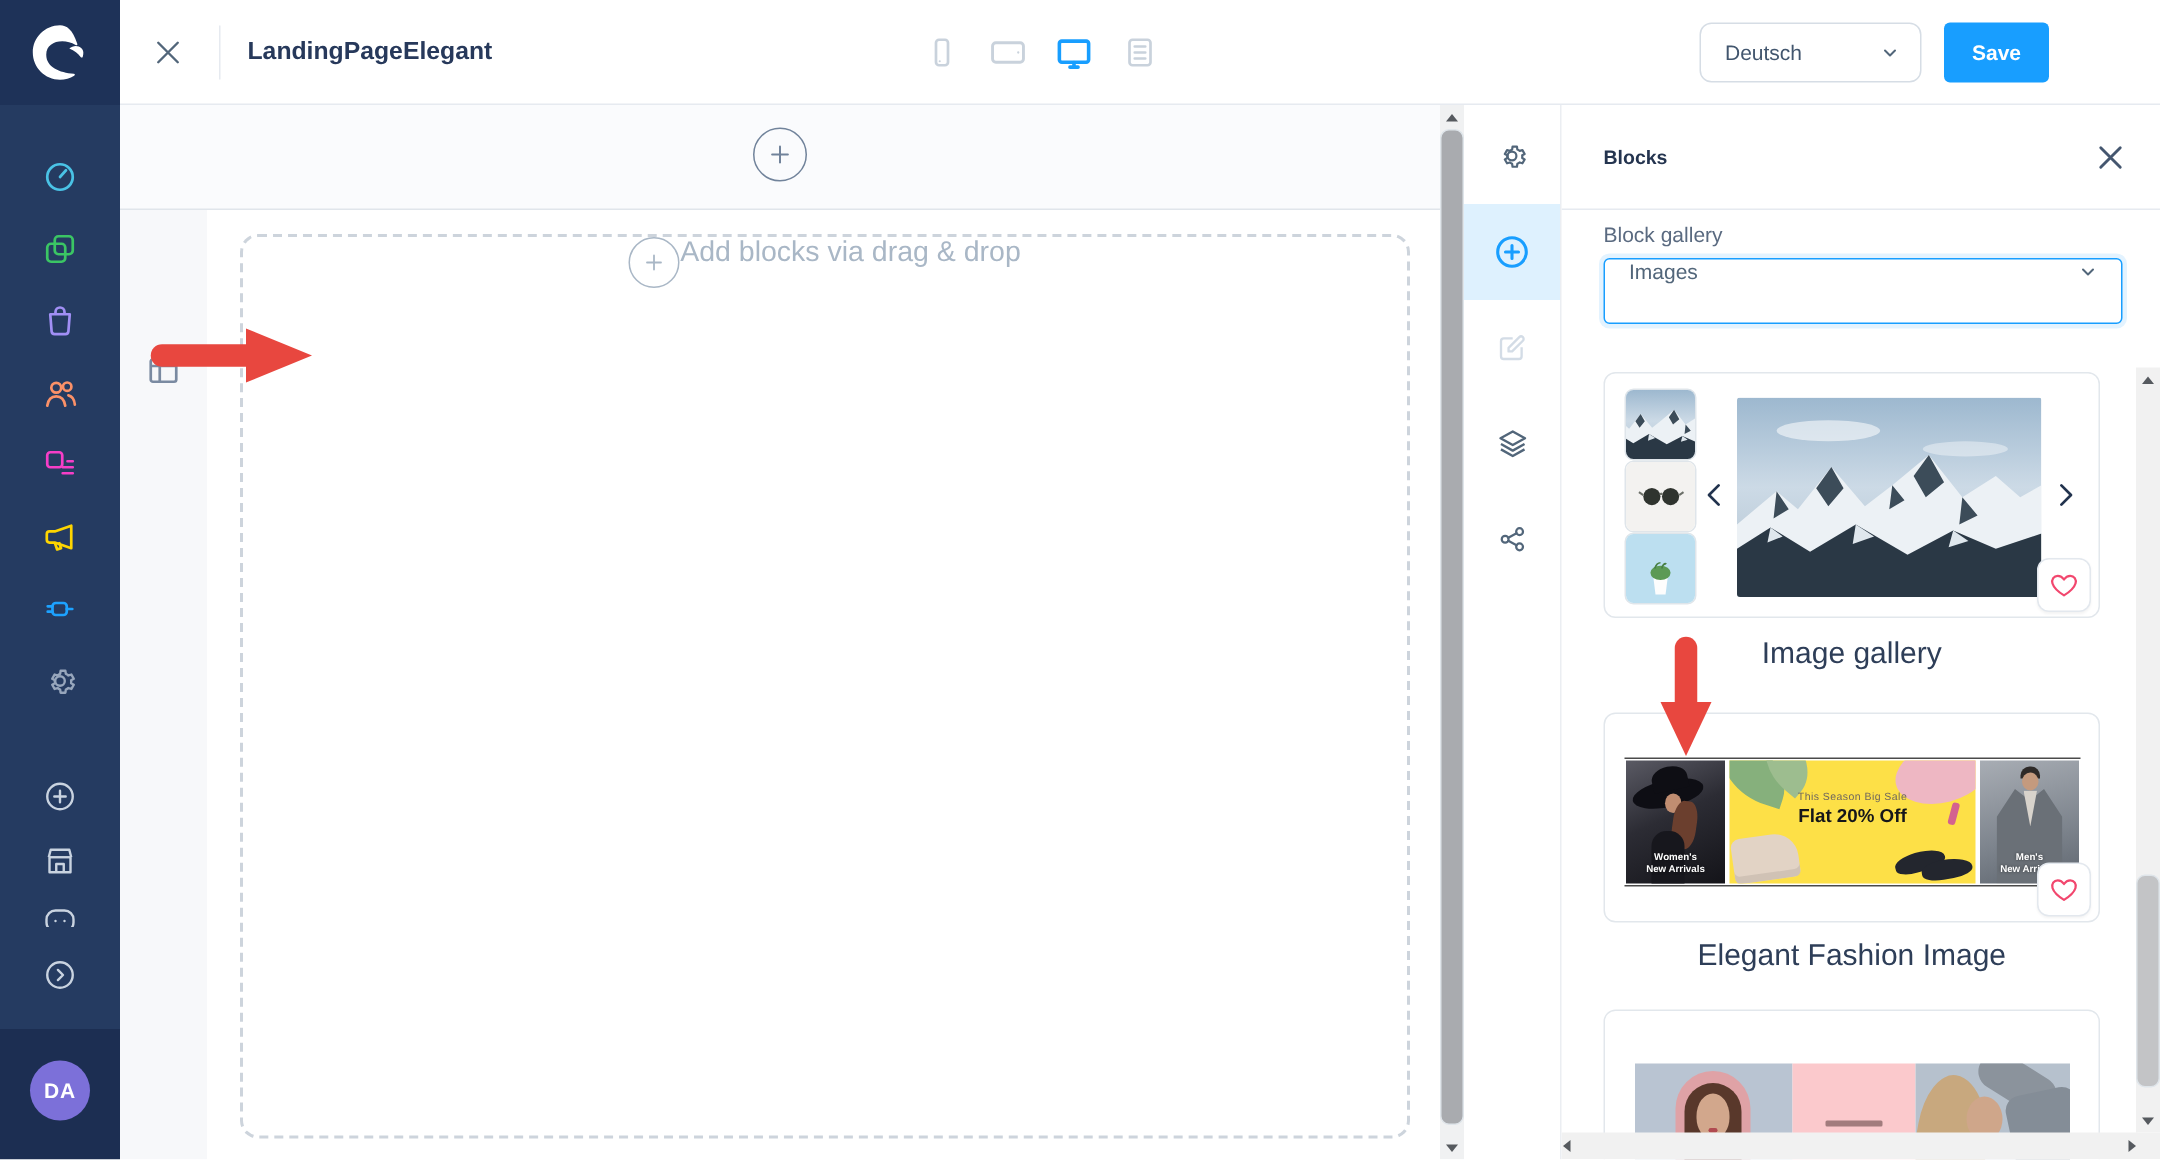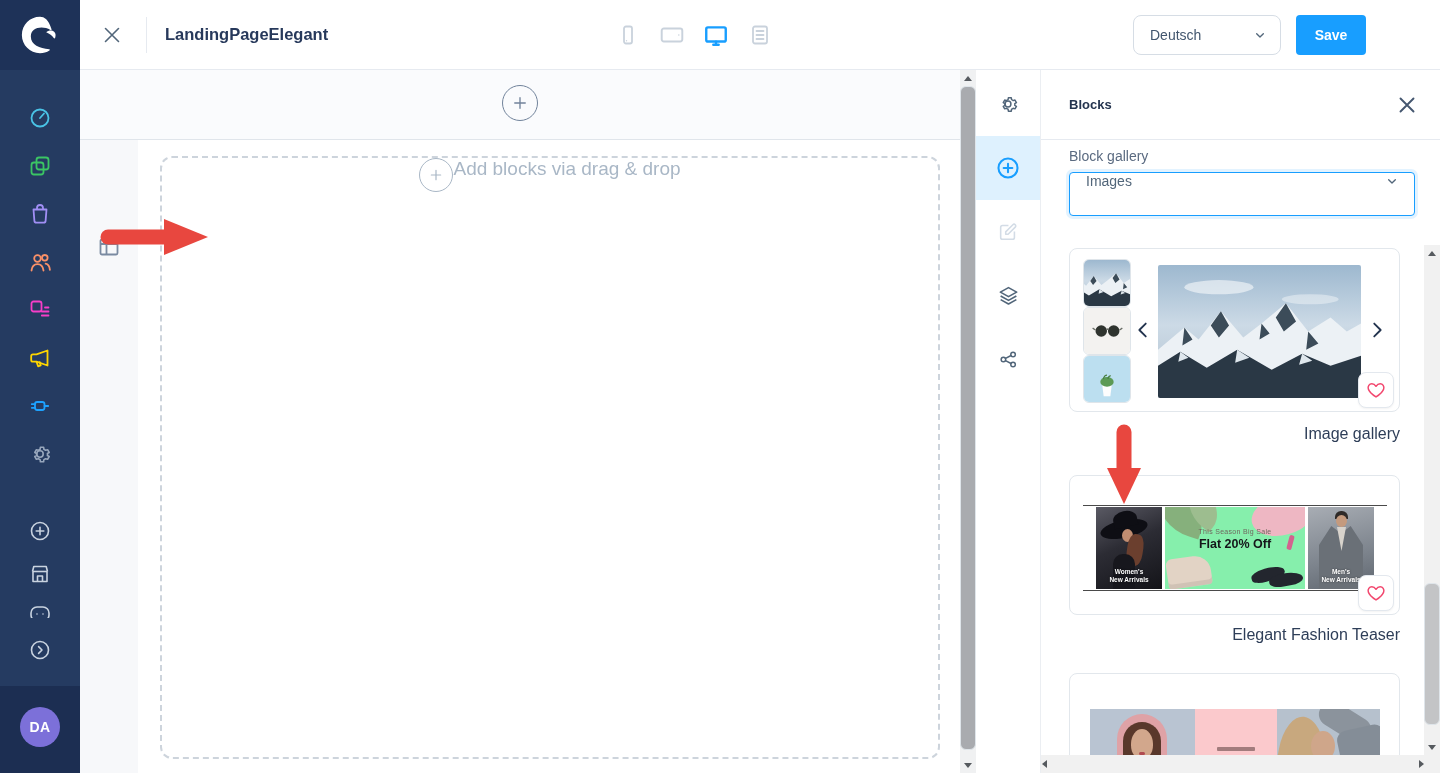--- a/index.html
+++ b/index.html
@@ -67,40 +67,40 @@
 .panel-title{font-size:13px;font-weight:700;color:#24344f}
 .panel-close{margin-left:auto;color:#44566f;background:none;border:none;cursor:pointer;width:24px;height:24px}
 .cat-label{position:absolute;left:28px;top:78px;font-size:14px;color:#5a6a80}
 .cat-select{position:absolute;left:28px;top:102px;width:346px;height:44px;border:1px solid #189eff;border-radius:4px;box-shadow:0 0 0 3px rgba(24,158,255,.12);display:flex;padding:0 14px 0 16px;font-size:14px;color:#52667a;background:#fff;cursor:pointer}
 .cat-select .chev{margin-left:auto;color:#52667a}
 
 .block-card{position:absolute;left:28px;width:331px;background:#fff;border:1px solid #e2e7ec;border-radius:8px;z-index:1}
 .card-gallery{top:178px;height:164px}
 .card-teaser{top:405px;height:140px}
 .card-partial{top:603px;height:170px}
-.block-label{position:absolute;left:28px;width:331px;text-align:right;font-size:16px;color:#2e3e58}
+.block-label{position:absolute;left:28px;width:331px;text-align:center;font-size:20px;color:#2e3e58}
 .label-gallery{top:355px}
 .label-teaser{top:556px}
 .arrow-down{position:absolute;left:64px;top:352px;z-index:3}
 
 
 .thumb{position:absolute;left:13px;width:48px;height:48px;border:1px solid #dfe5ea;border-radius:6px;overflow:hidden;background:#fff}
 .t1{top:10px}.t2{top:58px}.t3{top:106px}
 .thumb svg{width:100%;height:100%}
 .gal-prev{position:absolute;left:62px;top:70px;width:22px;height:22px;color:#22334e;background:none;border:none;cursor:pointer}
 .gal-next{position:absolute;left:296px;top:70px;width:22px;height:22px;color:#22334e;background:none;border:none;cursor:pointer}
 .gal-main{position:absolute;left:88px;top:16px;width:203px;height:133px;overflow:hidden;border-radius:2px}
 .gal-main svg{width:100%;height:100%}
 .fav-btn{position:absolute;right:5px;bottom:3px;width:36px;height:36px;border:1px solid #e3e8ee;border-radius:8px;background:#fff;display:flex;align-items:center;justify-content:center;color:#f2476e;box-shadow:0 1px 2px rgba(0,0,0,.05);cursor:pointer}
 
 
 .teaser-strip{position:absolute;left:13px;top:29px;width:304px;height:86px;border-top:1px solid #4a4a4a;border-bottom:1px solid #4a4a4a;display:flex;align-items:center;justify-content:center;gap:3px;padding:1px 0}
 .f-img{position:relative;height:82px;overflow:hidden}
 .f-left,.f-right{width:66px}
-.f-center{width:140px;background:#86efac}
+.f-center{width:164px;background:#fde047}
 .f-left{background:linear-gradient(155deg,#5a5a64 0%,#2c2c34 45%,#141419 100%)}
 .hat-brim{position:absolute;left:4px;top:13px;width:48px;height:18px;border-radius:50%;background:#0e0e14;transform:rotate(-12deg)}
 .hat-top{position:absolute;left:17px;top:4px;width:24px;height:16px;border-radius:50% 50% 0 0;background:#0e0e14;transform:rotate(-12deg)}
 .w-face{position:absolute;left:26px;top:22px;width:11px;height:13px;border-radius:50%;background:#c08d71}
 .w-hair{position:absolute;left:31px;top:27px;width:16px;height:32px;border-radius:40%;background:#6b3f2e;transform:rotate(8deg)}
 .w-body{position:absolute;left:17px;top:47px;width:22px;height:36px;border-radius:10px 10px 0 0;background:#17171d}
 .f-cap{position:absolute;bottom:5px;left:0;width:100%;text-align:center;color:#fff;font-size:6.5px;font-weight:700;line-height:8px;text-shadow:0 0 2px rgba(0,0,0,.5)}
 .leaf{position:absolute;left:-8px;top:-10px;width:48px;height:36px;background:#86b07c;border-radius:0 80% 0 80%;transform:rotate(18deg)}
 .leaf2{position:absolute;left:18px;top:-14px;width:40px;height:30px;background:#9dbd8f;border-radius:0 80% 0 80%;transform:rotate(40deg)}
 .scarf{position:absolute;right:-10px;top:-12px;width:64px;height:40px;background:#eeb7c3;border-radius:50%;transform:rotate(-15deg)}
@@ -471,21 +471,21 @@
             <div class="m-shirt"></div>
           <div class="f-cap"><span>Men's</span><br><span>New Arrivals</span></div>
         </div>
       </div>
       <button class="fav-btn">
         <svg width="20" height="20" viewBox="0 0 24 24" fill="none" stroke="currentColor" stroke-width="1.8" stroke-linejoin="round">
             <path d="M12 20.3S4.3 15.6 2.8 10.8C1.8 7.7 3.9 4.6 7 4.6c2 0 3.8 1.2 5 3 1.2-1.8 3-3 5-3 3.1 0 5.2 3.1 4.2 6.2C19.7 15.6 12 20.3 12 20.3z"></path>
           </svg>
       </button>
     </div>
-    <div class="block-label label-teaser">Elegant Fashion Teaser</div>
+    <div class="block-label label-teaser">Elegant Fashion Image</div>
 
     <div class="block-card card-partial">
       <div class="c3-strip">
         <div class="c3-img c3-left">
           <div class="h-hood"></div>
             <div class="h-hair"></div>
             <div class="h-face"></div>
             <div class="h-lip"></div>
         </div>
         <div class="c3-img c3-mid">

